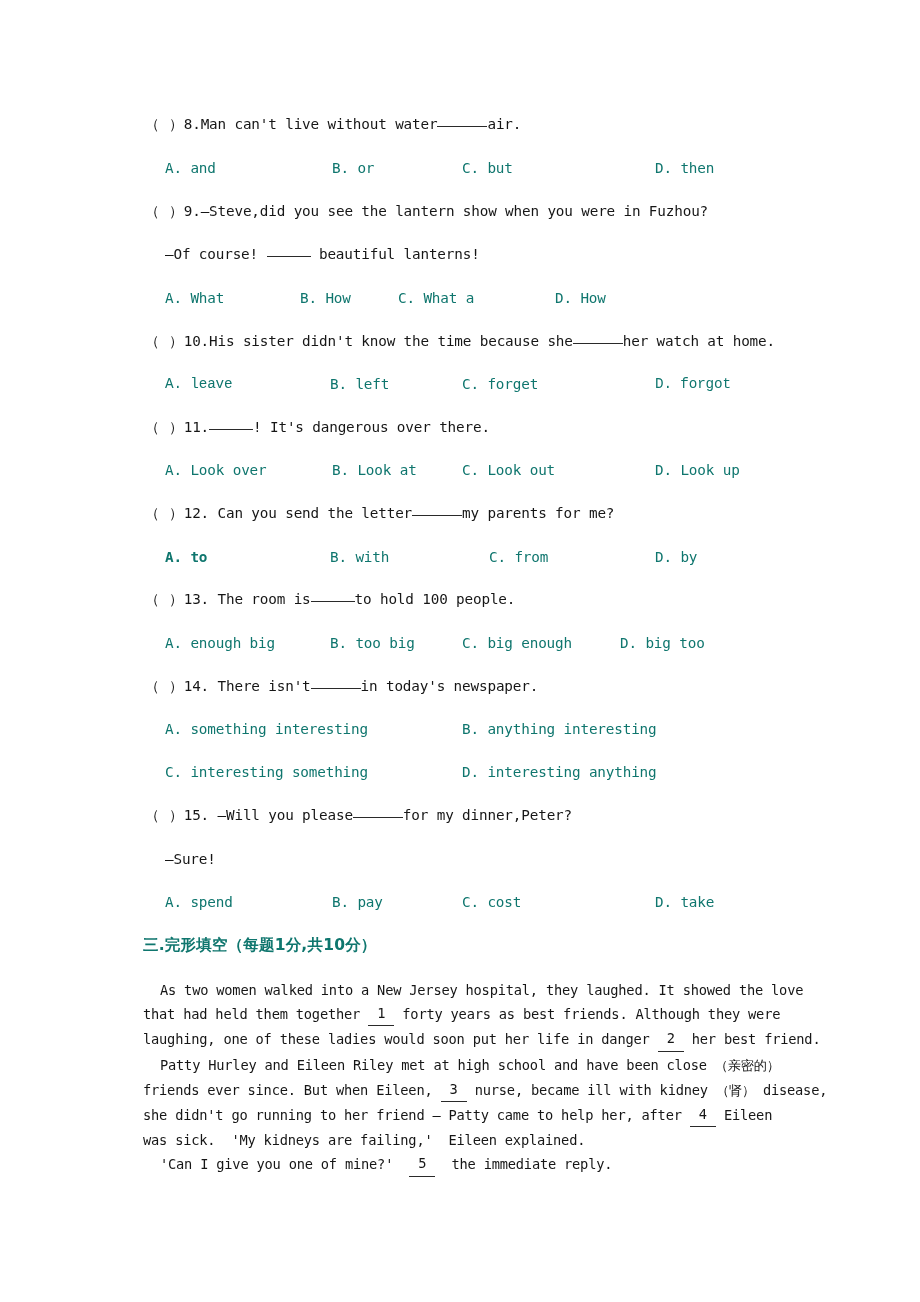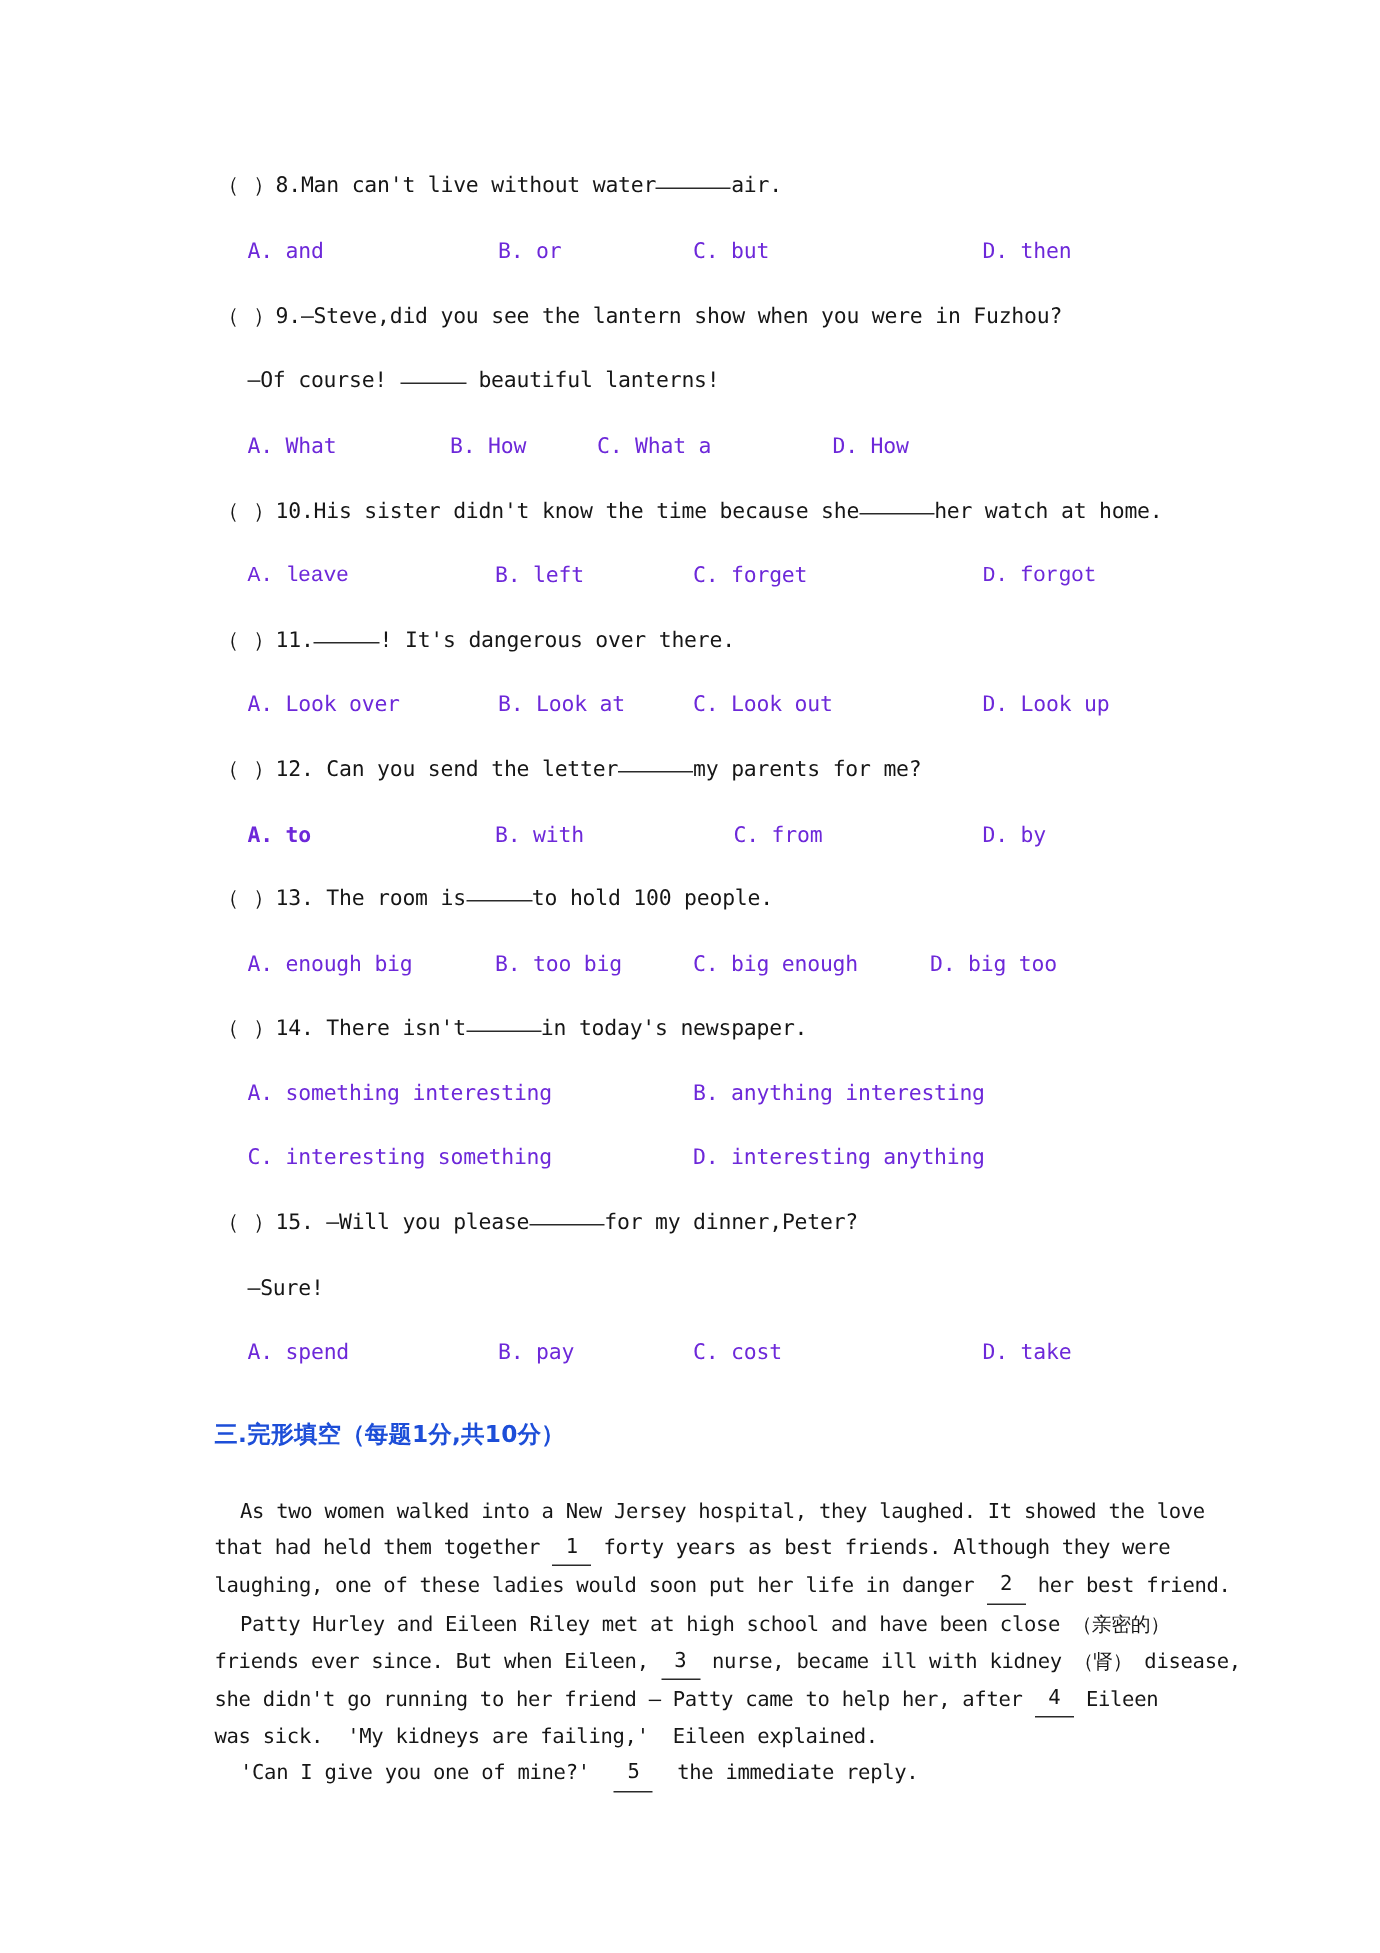--- a/index.html
+++ b/index.html
@@ -79,43 +79,41 @@
     height: 20px;
   }
   .opt {
     position: absolute;
     top: 0;
     white-space: pre;
     font-family: "DejaVu Sans Mono", "Liberation Mono", monospace;
     font-size: 14.3px;
     line-height: 20px;
     letter-spacing: -0.15px;
-    color: #6d28d9;
+    color: #0f766e;
   }
 
   
   .section-heading {
     position: absolute;
     left: 143px;
     white-space: pre;
     font-family: "DejaVu Sans", "Liberation Sans", sans-serif;
     font-weight: bold;
     font-size: 15.5px;
     line-height: 22px;
-    color: #1d4ed8;
+    color: #0f766e;
     letter-spacing: 0.2px;
-    margin-top: 11px;
   }
 
   
   .passage {
     position: absolute;
     left: 143px;
     width: 652px;
-    margin-top: 18px;
   }
   .p-line {
     white-space: pre;
     font-family: "DejaVu Sans Mono", "Liberation Mono", monospace;
     font-size: 13.7px;
     line-height: 24.2px;
     letter-spacing: -0.2px;
     color: #161616;
   }
   .p-indent { padding-left: 17px; }

